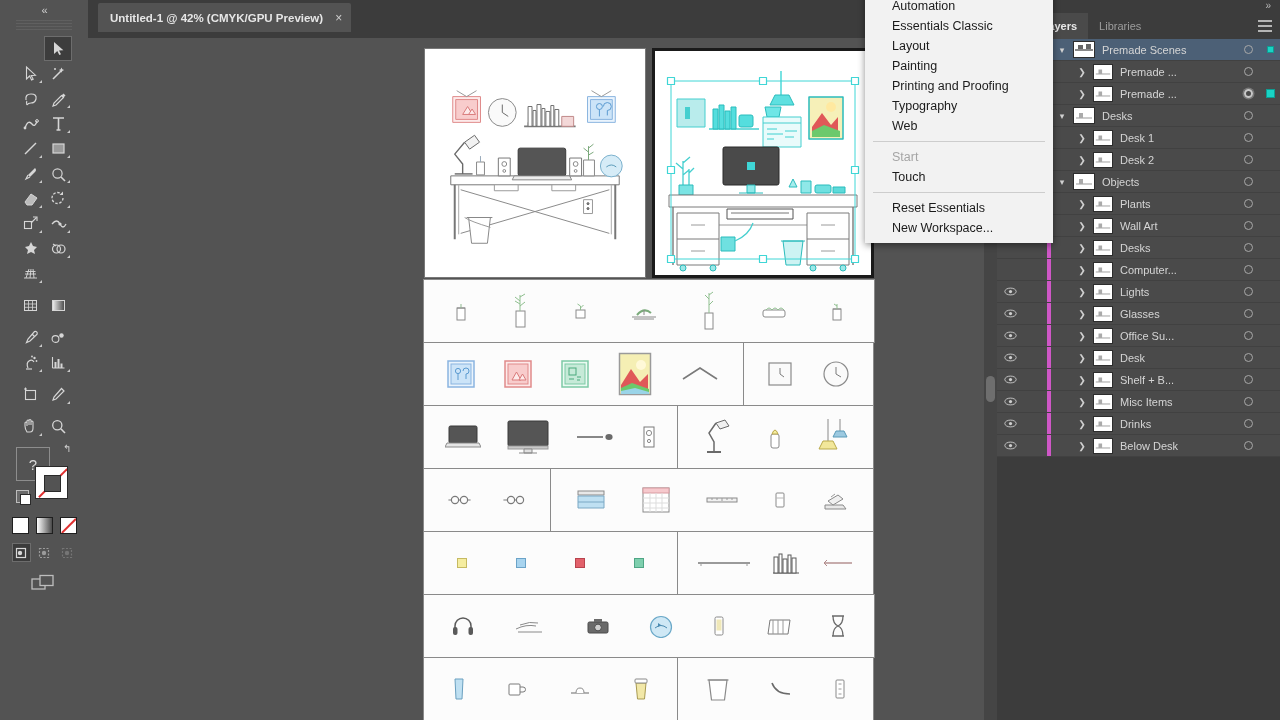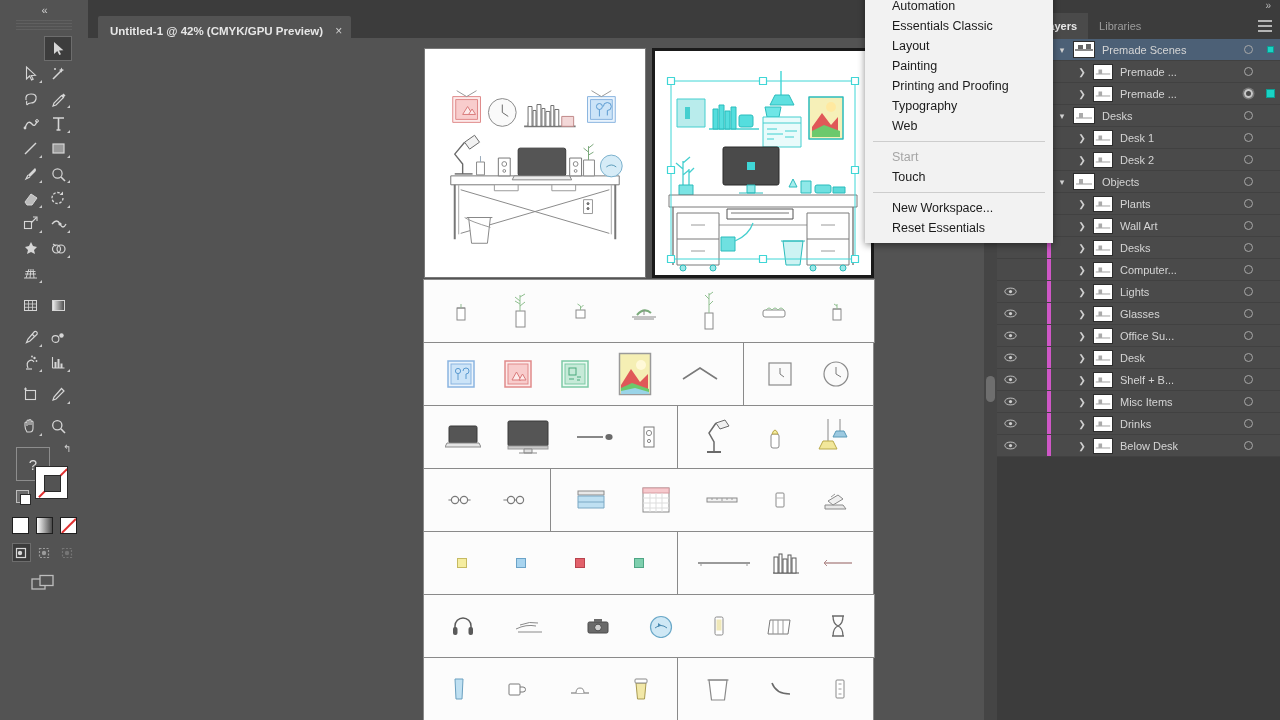--- a/index.html
+++ b/index.html
@@ -86,21 +86,21 @@
   .draw-btn.sel { background: #3b3b3b; box-shadow: inset 0 0 0 1px #6d6d6d; }
   .draw-btn svg { width: 12px; height: 12px; }
   #screen-row { display: flex; justify-content: center; margin-top: 12px; }
 
   
   #tabbar {
     position: absolute; left: 88px; top: 0; right: 0; height: 38px;
     background: #3c3c3c;
   }
   #doc-tab {
-    position: absolute; left: 10px; top: 16px; height: 29px;
+    position: absolute; left: 10px; top: 3px; height: 29px;
     background: #535353;
     display: flex; align-items: center; padding: 0 9px 0 12px; gap: 12px;
     border-top-left-radius: 2px; border-top-right-radius: 2px;
   }
   #doc-tab-title { color: #e6e6e6; font-size: 11.5px; font-weight: bold; white-space: nowrap; }
   #doc-tab-close { color: #cfcfcf; font-size: 12px; line-height: 1; }
 
   
   #canvas-area {
     position: absolute; left: 88px; top: 38px; width: 909px; bottom: 0;
@@ -1306,17 +1306,17 @@
       <div class="ws-item">Essentials Classic</div>
       <div class="ws-item">Layout</div>
       <div class="ws-item">Painting</div>
       <div class="ws-item">Printing and Proofing</div>
       <div class="ws-item">Typography</div>
       <div class="ws-item">Web</div>
       <div class="ws-sep"></div>
       <div class="ws-item disabled">Start</div>
       <div class="ws-item">Touch</div>
       <div class="ws-sep"></div>
+      <div class="ws-item">Reset Essentials</div>
       <div class="ws-item">New Workspace...</div>
-      <div class="ws-item">Reset Essentials</div>
     </div>
 
 </div>
 
 </body></html>

